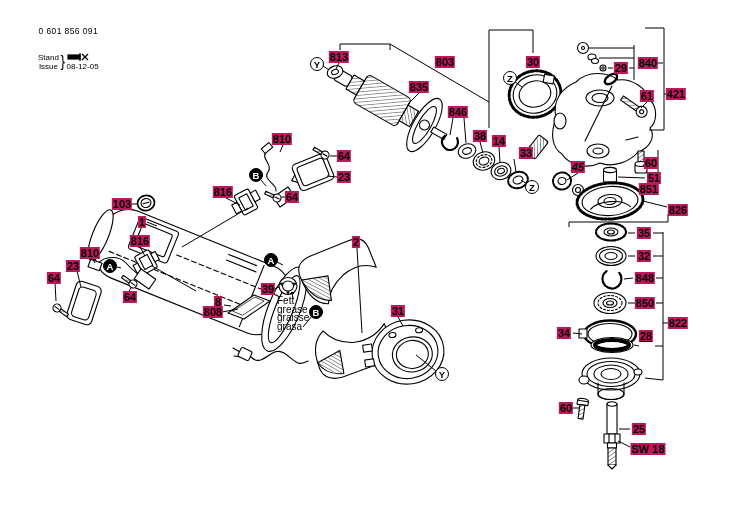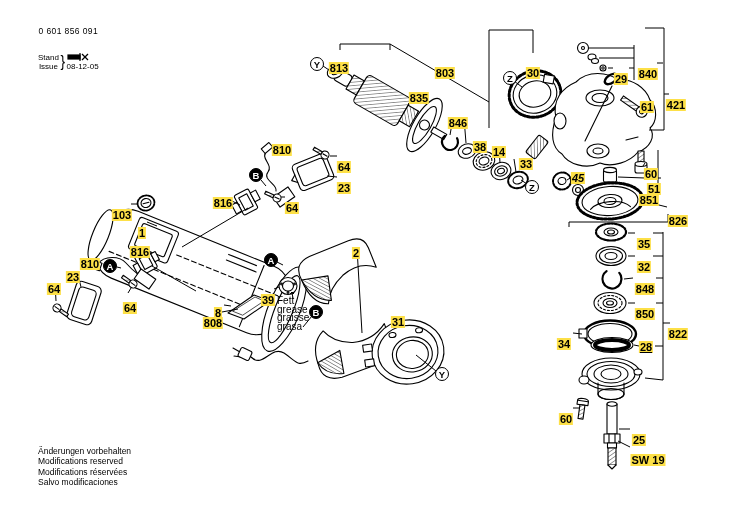--- a/index.html
+++ b/index.html
@@ -13,21 +13,21 @@
   .si-col{display:flex;flex-direction:column;font-size:8px;line-height:9px;}
   .brace{font-size:17px;font-weight:400;transform:scaleX(.8);margin:0 1px;}
   .si-right{display:flex;flex-direction:column;align-items:flex-start;}
   .date{font-size:8px;margin-top:0px;}
   .figbox{position:absolute;left:98px;top:37px;background:#000;color:#fff;
           font-weight:bold;font-size:12.5px;padding:3px 8px 3px 8px;letter-spacing:.3px;}
   
   .footer{position:absolute;left:38px;top:446px;font-size:8.5px;line-height:10.4px;}
   
   .callout{position:absolute;transform:translate(-50%,-50%);font-weight:bold;font-size:11px;
-           white-space:nowrap;background:#fde047;padding:0 1px;line-height:12px;margin-top:11px;}
+           white-space:nowrap;background:#be185d;padding:0 1px;line-height:12px;}
   
   .marker{position:absolute;transform:translate(-50%,-50%);width:14px;height:14px;border-radius:50%;
           display:flex;align-items:center;justify-content:center;font-size:9.5px;font-weight:bold;
           box-sizing:border-box;}
   .marker.open{background:#fff;border:1.4px solid #000;color:#000;}
   .marker.filled{background:#000;color:#fff;border:1.4px solid #000;}
   
   .grease{position:absolute;left:277px;top:297px;font-size:10px;line-height:8.6px;}
 </style>
 </head>
@@ -465,21 +465,21 @@
       <div class="callout" style="left: 678px; top: 210px;">826</div>
       <div class="callout" style="left: 644px; top: 233px;">35</div>
       <div class="callout" style="left: 644px; top: 256px;">32</div>
       <div class="callout" style="left: 645px; top: 278px;">848</div>
       <div class="callout" style="left: 645px; top: 303px;">850</div>
       <div class="callout" style="left: 678px; top: 323px;">822</div>
       <div class="callout" style="left: 564px; top: 333px;">34</div>
       <div class="callout" style="left: 646px; top: 336px; text-decoration: underline;">28</div>
       <div class="callout" style="left: 566px; top: 408px;">60</div>
       <div class="callout" style="left: 639px; top: 429px;">25</div>
-      <div class="callout" style="left: 648px; top: 449px;">SW 19</div>
+      <div class="callout" style="left: 648px; top: 449px;">SW 18</div>
       <div class="callout" style="left: 282px; top: 139px;">810</div>
       <div class="callout" style="left: 344px; top: 156px;">64</div>
       <div class="callout" style="left: 344px; top: 177px;">23</div>
       <div class="callout" style="left: 292px; top: 197px;">64</div>
       <div class="callout" style="left: 223px; top: 192px;">816</div>
       <div class="callout" style="left: 122px; top: 204px;">103</div>
       <div class="callout" style="left: 142px; top: 222px;">1</div>
       <div class="callout" style="left: 140px; top: 241px;">816</div>
       <div class="callout" style="left: 90px; top: 253px;">810</div>
       <div class="callout" style="left: 73px; top: 266px;">23</div>
@@ -496,19 +496,13 @@
       <div class="marker open" style="left: 317px; top: 64px;">Y</div>
       <div class="marker open" style="left: 510px; top: 78px;">Z</div>
       <div class="marker open" style="left: 532px; top: 187px;">Z</div>
       <div class="marker open" style="left: 442px; top: 374px;">Y</div>
       <div class="marker filled" style="left: 110px; top: 266px;">A</div>
       <div class="marker filled" style="left: 271px; top: 260px;">A</div>
       <div class="marker filled" style="left: 256px; top: 175px;">B</div>
       <div class="marker filled" style="left: 316px; top: 312px;">B</div>
     </div>
 
-  <div class="footer">
-    <div>Änderungen vorbehalten</div>
-    <div>Modifications reserved</div>
-    <div>Modifications réservées</div>
-    <div>Salvo modificaciones</div>
-  </div>
 </div>
 
 </body></html>

